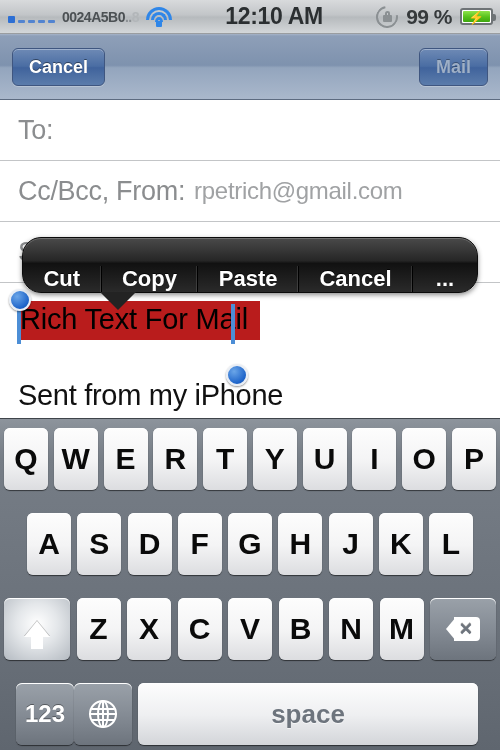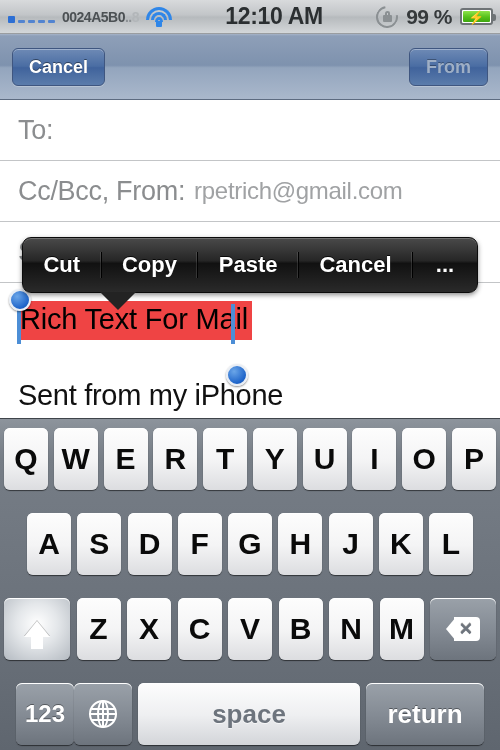--- a/index.html
+++ b/index.html
@@ -86,45 +86,45 @@
   #field-cc  { top:161px; }
   #field-sub { top:222px; }
   .f-label { font-size:27px; color:#8b8d8f; letter-spacing:-.3px; }
   .f-value { font-size:24px; color:#a0a2a4; letter-spacing:-.3px; margin-left:9px; }
 
   
   .msgbody { position:absolute; top:283px; left:0; width:500px; height:140px; background:#fff; }
   .sel-line { position:absolute; top:18px; left:18px; }
   .sel-text {
     display:inline-block; position:relative;
-    background:#ef4444; font-size:29px; color:#000; letter-spacing:-.2px;
-    padding:3px 4px 5px 2px; line-height:1.08;
+    background:#b91c1c; font-size:29px; color:#000; letter-spacing:-.2px;
+    padding:3px 12px 5px 2px; line-height:1.08;
   }
   .sel-bar { position:absolute; top:0; bottom:0; width:4px; background:#4c8ed6; }
   .sel-bar.left  { left:-3px; }
   .sel-bar.right { right:-4px; }
   .handle {
     position:absolute; width:22px; height:22px; border-radius:50%;
     background:radial-gradient(circle at 34% 30%, #6ba6e8, #1d63c9 70%, #14499a);
     border:2px solid #e9eef5; box-shadow:0 1px 2px rgba(0,0,0,.45);
   }
   #handle-start { left:9px; top:6px; }
   #handle-end   { left:226px; top:81px; }
   .signature {
     position:absolute; top:96px; left:18px;
     font-size:29px; color:#111; letter-spacing:-.3px; white-space:nowrap;
   }
 
   
   .editmenu {
     position:absolute; top:237px; left:22px; width:456px; height:56px;
     background:linear-gradient(to bottom,#4a4a4a 0%,#262626 42%,#111 47%,#2a2a2a 100%);
-    border:1px solid #0b0b0b; border-radius:9px;
+    border:1px solid #0b0b0b; border-radius:19px;
     box-shadow:0 2px 5px rgba(0,0,0,.45), inset 0 1px 0 rgba(255,255,255,.22);
-    display:flex; align-items:center; z-index:20;
+    display:flex; align-items:flex-end; z-index:20;
   }
   .editmenu .mi {
     flex:1 1 auto; display:flex; align-items:center; justify-content:center;
     color:#fff; font-size:22px; font-weight:bold; text-shadow:0 -1px 0 rgba(0,0,0,.8);
     border-right:1px solid #000; box-shadow:inset -1px 0 0 rgba(255,255,255,.12);
   }
   .editmenu .mi:last-child { border-right:none; box-shadow:none; flex:0 0 64px; }
   .menu-arrow {
     position:absolute; top:292px; left:100px; width:0; height:0; z-index:21;
     border-left:18px solid transparent; border-right:18px solid transparent;
@@ -218,21 +218,21 @@
       <span class="battery">
         <span class="fill"></span>
           <span class="bolt">⚡</span>
           <span class="cap"></span>
       </span>
     </div>
   </div>
 
   <div class="navbar">
     <button class="nav-btn">Cancel</button>
-    <button class="nav-btn disabled">From</button>
+    <button class="nav-btn disabled">Mail</button>
   </div>
 
   <div class="field" id="field-to">
     <span class="f-label">To:</span>
     <span class="f-value"></span>
   </div>
   <div class="field" id="field-cc">
     <span class="f-label">Cc/Bcc, From:</span>
     <span class="f-value">rpetrich@gmail.com</span>
   </div>
@@ -308,17 +308,16 @@
       <div class="key dark" id="key-num">123</div>
       <div class="key dark" id="key-globe">
         <span class="globe-icon">
           <span class="h1"></span>
             <span class="h2"></span>
             <span class="h3"></span>
             <span class="e1"></span>
         </span>
       </div>
       <div class="key" id="key-space">space</div>
-      <div class="key dark" id="key-return">return</div>
     </div>
   </div>
 
 </div>
 
 </body></html>

